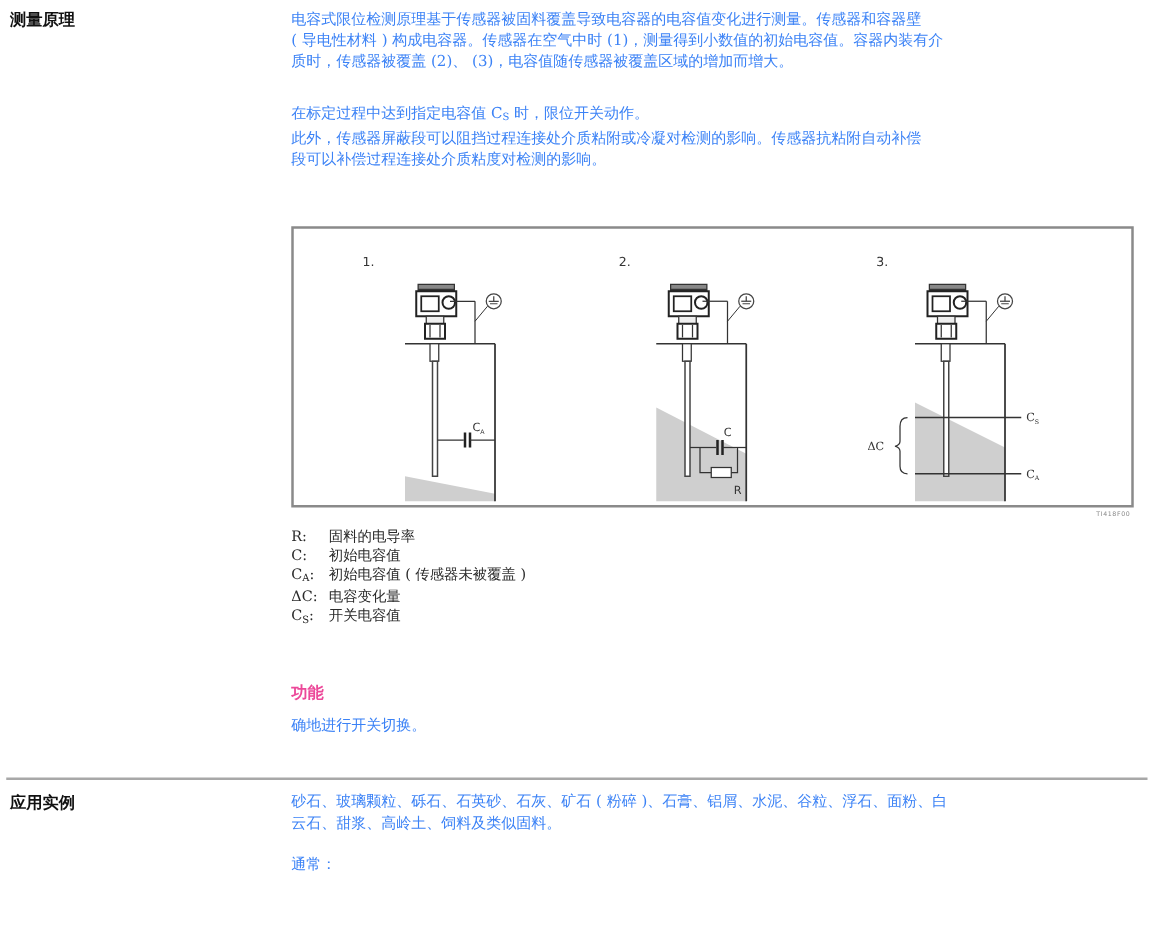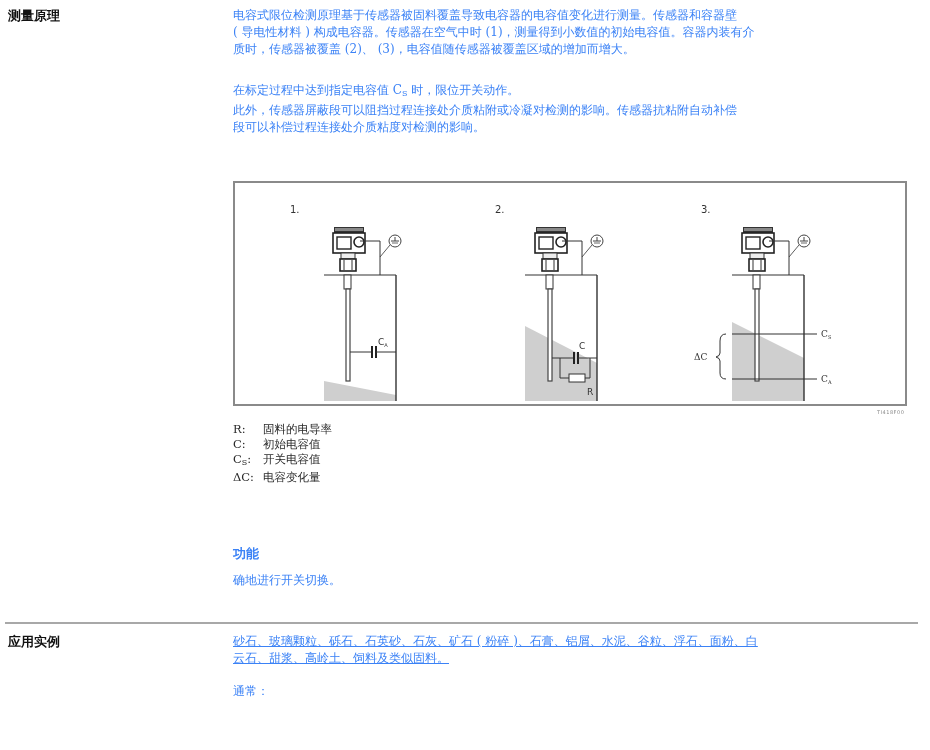--- a/index.html
+++ b/index.html
@@ -13,21 +13,21 @@
     font-family: "DejaVu Sans", "Liberation Sans", sans-serif;
     font-weight: bold; font-size: 13px; color: #111; text-align: right;
   }
   .para {
     position: absolute; left: 233px; width: 680px;
     font-size: 12px; line-height: 17px; color: #3b82f6;
   }
   .sub-title {
     position: absolute; left: 233px;
     font-family: "DejaVu Sans", "Liberation Sans", sans-serif;
-    font-weight: bold; font-size: 13px; color: #3b82f6;
+    font-weight: bold; font-size: 13px; color: #ec4899;
   }
   .divider {
     position: absolute; left: 5px; width: 913px; top: 622px; height: 2px;
     background: #a8a8a8;
   }
   .figure {
     position: absolute; left: 233px; top: 181px; width: 674px; height: 225px;
     border: 2px solid #8a8a8a; box-sizing: border-box; background: #fff;
   }
   .figure svg { position: absolute; left: 0; top: 0; }
@@ -152,36 +152,40 @@
 <div class="legend">
   <div class="legend-row">
     <span class="legend-key">R:</span>
     <span>固料的电导率</span>
   </div>
   <div class="legend-row">
     <span class="legend-key">C:</span>
     <span>初始电容值</span>
   </div>
   <div class="legend-row">
-    <span class="legend-key"><span>C</span><sub>S</sub><span>:</span></span>
-    <span>开关电容值</span>
+    <span class="legend-key"><span>C</span><sub>A</sub><span>:</span></span>
+    <span>初始电容值 ( 传感器未被覆盖 )</span>
   </div>
   <div class="legend-row">
     <span class="legend-key">ΔC:</span>
     <span>电容变化量</span>
+  </div>
+  <div class="legend-row">
+    <span class="legend-key"><span>C</span><sub>S</sub><span>:</span></span>
+    <span>开关电容值</span>
   </div>
 </div>
 
 <div class="sub-title" style="top:545px;">功能</div>
 <div class="para" style="top:572px;">
   <div>确地进行开关切换。</div>
 </div>
 
 <div class="divider"></div>
 
 <div class="section-title" style="top:633px;">应用实例</div>
-<div class="para" style="top:633px;text-decoration:underline;">
+<div class="para" style="top:633px;">
   <div>砂石、玻璃颗粒、砾石、石英砂、石灰、矿石 ( 粉碎 )、石膏、铝屑、水泥、谷粒、浮石、面粉、白</div>
   <div>云石、甜浆、高岭土、饲料及类似固料。</div>
 </div>
 <div class="para" style="top:683px;">
   <div>通常：</div>
 </div>
 
 </body></html>

